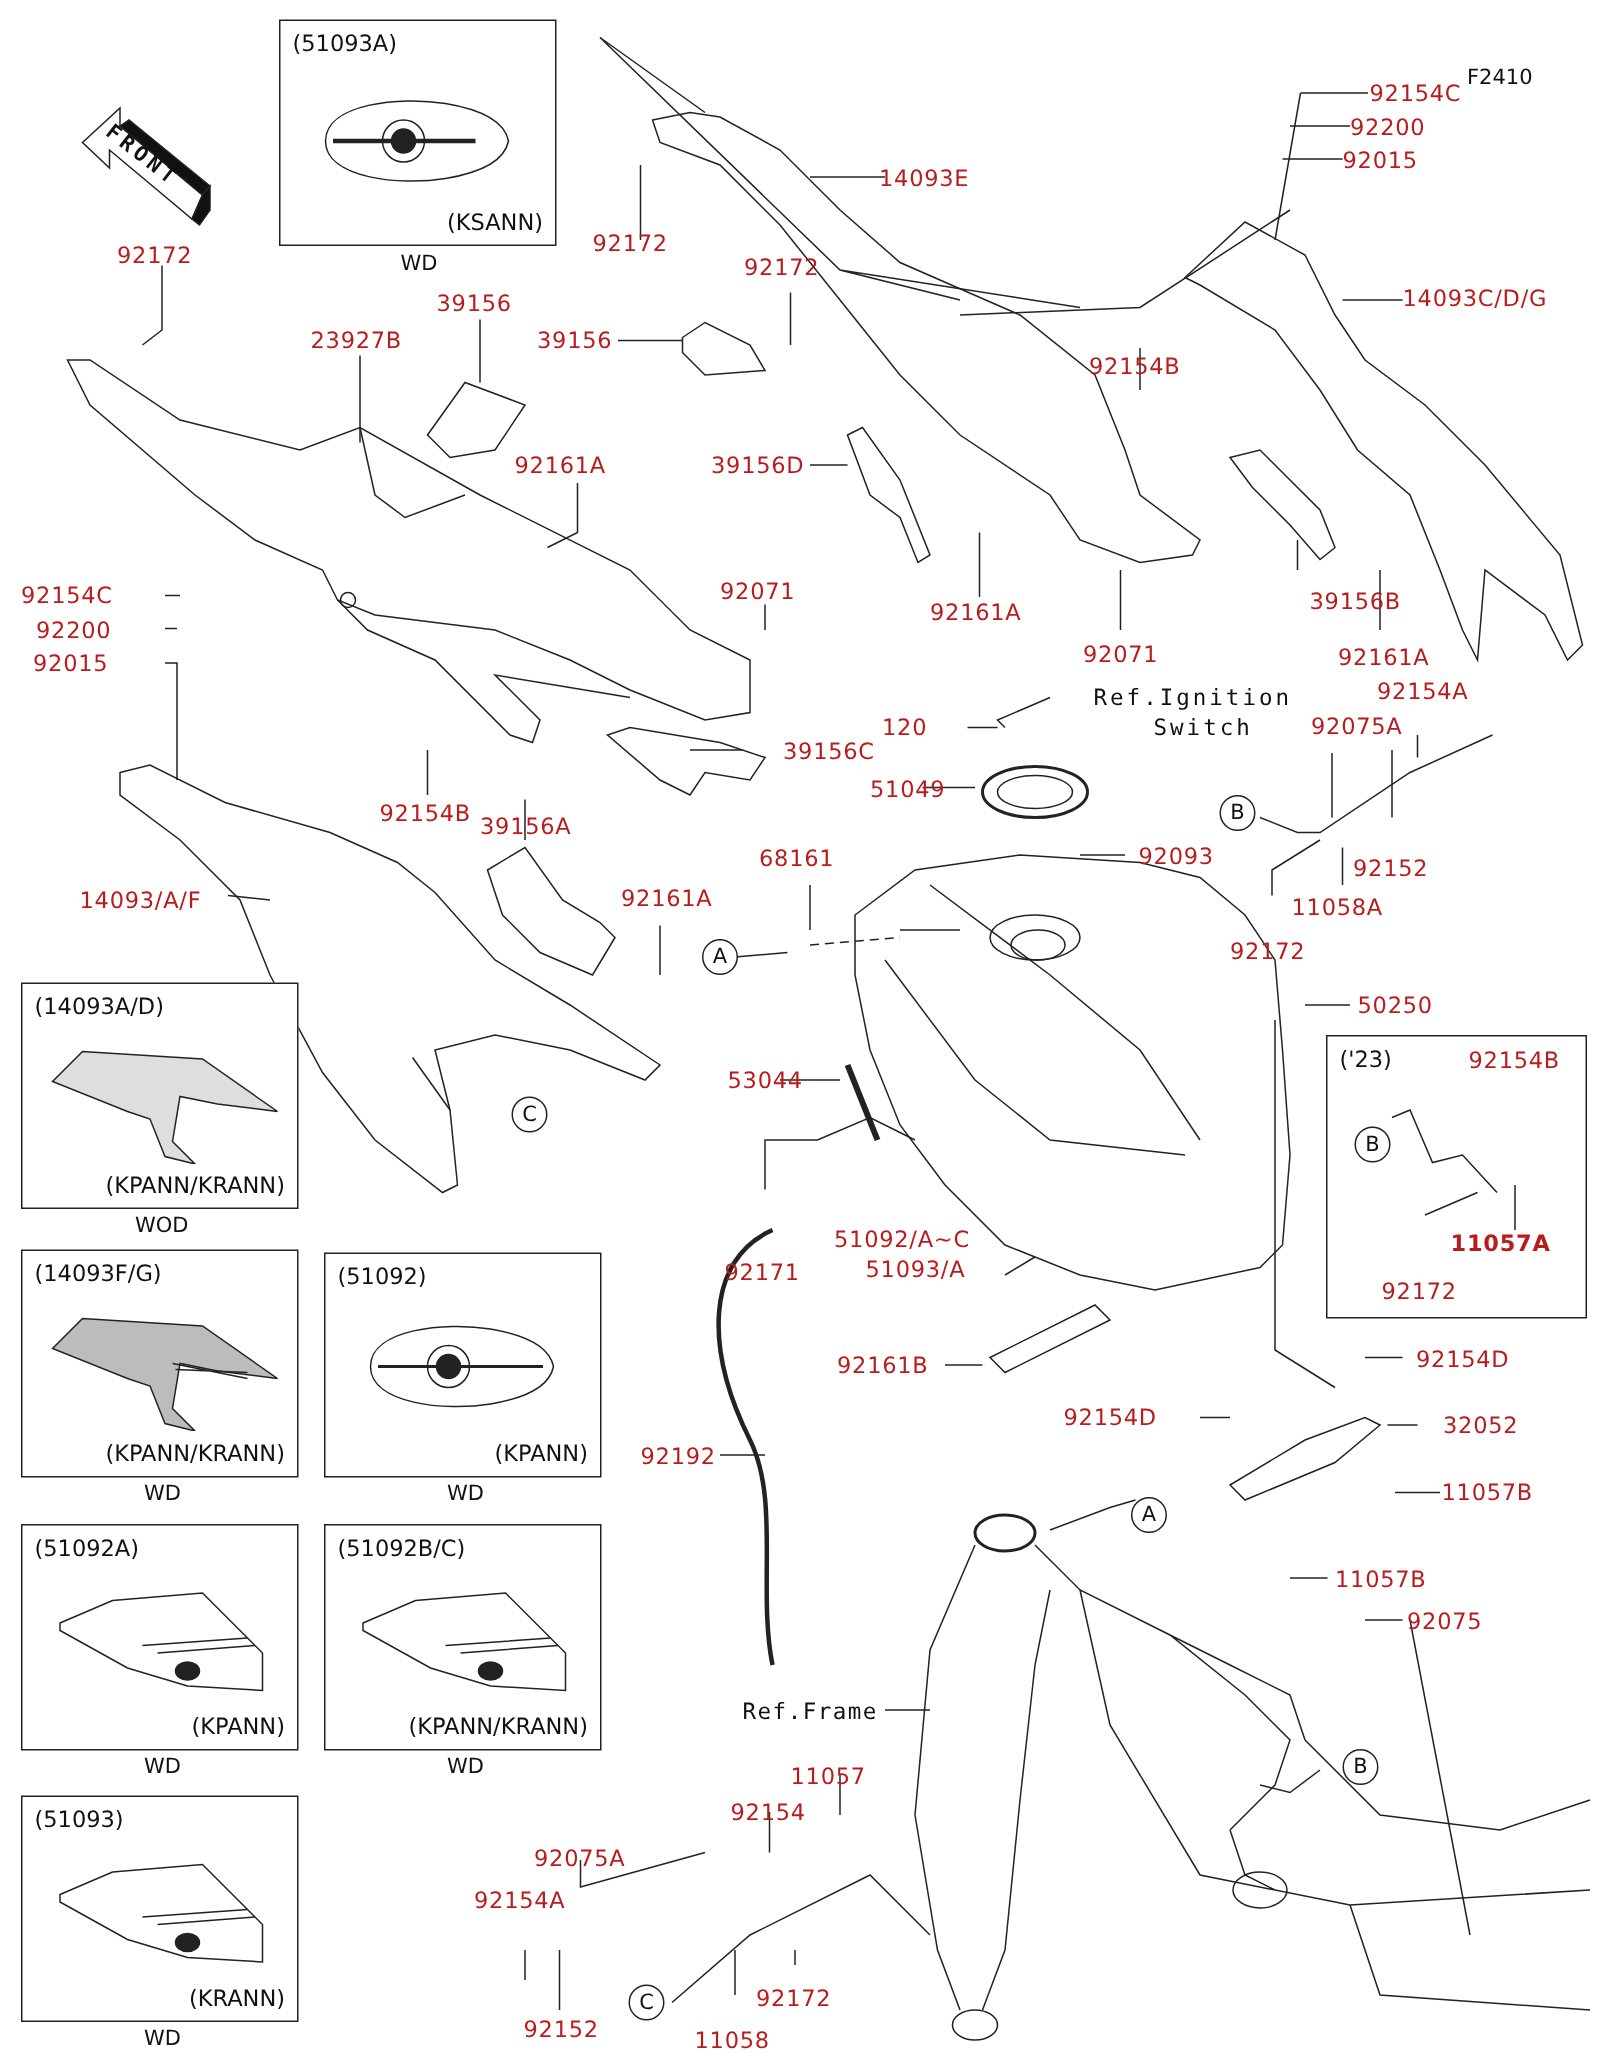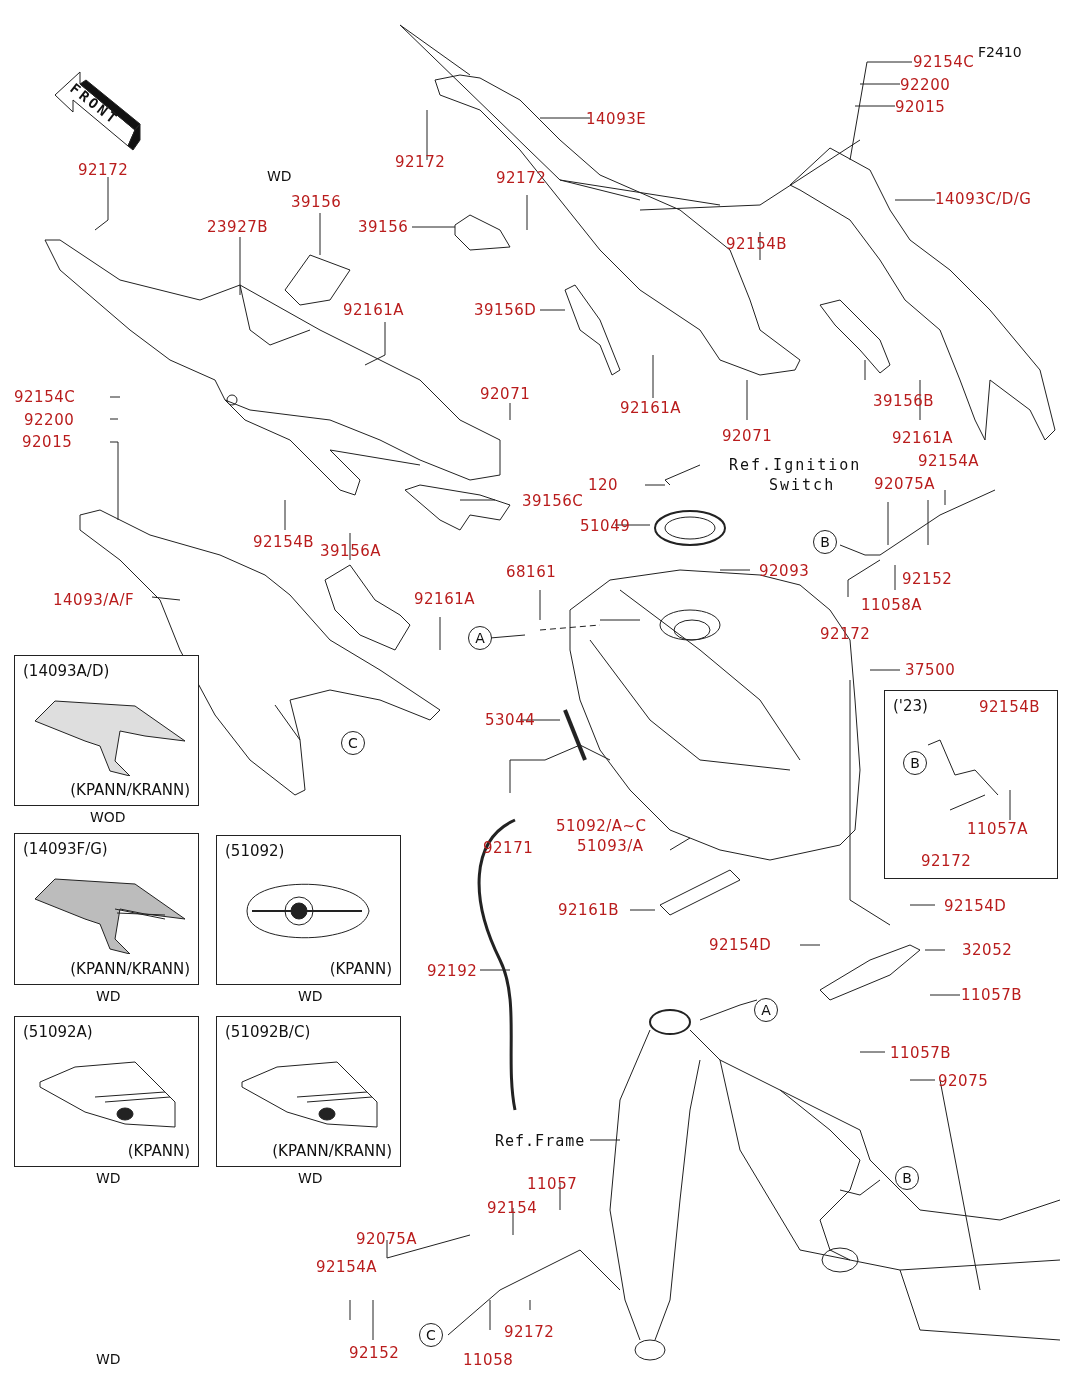--- a/index.html
+++ b/index.html
@@ -135,20 +135,30 @@
     <path d="M880,1180 L860,1195 L840,1190"></path>
     <path d="M940,1080 L980,1290"></path>
 
     <path d="M928,745 L940,740 L955,775 L975,770 L998,795 M950,810 L985,795 M1010,790 L1010,820"></path>
   </svg>
 
   <div class="ref" style="left:66px;top:96px;transform:rotate(38deg);font-weight:bold;letter-spacing:3px;font-size:14px;">FRONT</div>
 
   <div class="code" style="left:978px;top:44px;">F2410</div>
 
+  <div class="box" style="left:186px;top:13px;width:183px;height:149px;">
+    <span class="t">(51093A)</span>
+    <svg style="position:absolute;left:20px;top:45px;width:140px;height:70px;" viewBox="0 0 140 70" fill="none" stroke="#222">
+      <path d="M10,35 C10,10 60,5 90,10 C120,15 130,25 132,35 C130,45 120,55 90,60 C60,65 10,60 10,35 Z"></path>
+      <circle cx="62" cy="35" r="14"></circle>
+        <circle cx="62" cy="35" r="8" fill="#222"></circle>
+      <path d="M15,35 L110,35" stroke-width="3"></path>
+    </svg>
+    <span class="v">(KSANN)</span>
+  </div>
   <div class="cap" style="left:267px;top:168px;">WD</div>
 
   <div class="box" style="left:14px;top:655px;width:183px;height:149px;">
     <span class="t">(14093A/D)</span>
     <svg style="position:absolute;left:10px;top:35px;width:165px;height:85px;" viewBox="0 0 165 85" fill="none" stroke="#222">
       <path d="M10,30 L30,10 L110,15 L160,50 L120,45 L95,40 L90,70 L105,85 L85,80 L75,55 L60,50 L10,30 Z" fill="#222" fill-opacity="0.15"></path>
     </svg>
     <span class="v">(KPANN/KRANN)</span>
   </div>
   <div class="cap" style="left:90px;top:809px;">WOD</div>
@@ -190,26 +200,35 @@
     <span class="t">(51092B/C)</span>
     <svg style="position:absolute;left:20px;top:35px;width:150px;height:80px;" viewBox="0 0 150 80" fill="none" stroke="#222">
       <path d="M5,30 L40,15 L100,10 L140,50 L140,75 L90,72 L50,60 L5,35 Z"></path>
       <ellipse cx="90" cy="62" rx="8" ry="6" fill="#222"></ellipse>
       <path d="M60,45 L130,40 M70,50 L135,45"></path>
     </svg>
     <span class="v">(KPANN/KRANN)</span>
   </div>
   <div class="cap" style="left:298px;top:1170px;">WD</div>
 
+  <div class="box" style="left:14px;top:1197px;width:183px;height:149px;">
+    <span class="t">(51093)</span>
+    <svg style="position:absolute;left:20px;top:35px;width:150px;height:80px;" viewBox="0 0 150 80" fill="none" stroke="#222">
+      <path d="M5,30 L40,15 L100,10 L140,50 L140,75 L90,72 L50,60 L5,35 Z"></path>
+      <ellipse cx="90" cy="62" rx="8" ry="6" fill="#222"></ellipse>
+      <path d="M60,45 L130,40 M70,50 L135,45"></path>
+    </svg>
+    <span class="v">(KRANN)</span>
+  </div>
   <div class="cap" style="left:96px;top:1351px;">WD</div>
 
   <div class="box" style="left:884px;top:690px;width:172px;height:187px;background:transparent;">
     <span class="t">('23)</span>
     <span class="lbl" style="left:94px;top:8px;">92154B</span>
-    <span class="lbl" style="left:82px;top:130px;">11057A</span>
+    <span class="lbl" style="left:82px;top:130px;font-weight:bold;">11057A</span>
     <span class="lbl" style="left:36px;top:162px;">92172</span>
     <span class="circ" style="left:18px;top:60px;">B</span>
   </div>
 
   <span class="circ" style="left:468px;top:626px;">A</span>
   <span class="circ" style="left:754px;top:998px;">A</span>
   <span class="circ" style="left:813px;top:530px;">B</span>
   <span class="circ" style="left:895px;top:1166px;">B</span>
   <span class="circ" style="left:341px;top:731px;">C</span>
   <span class="circ" style="left:419px;top:1323px;">C</span>
@@ -247,21 +266,21 @@
   <span class="lbl" style="left:561px;top:518px;margin-left:19px;">51049</span>
   <span class="lbl" style="left:522px;top:493px;">39156C</span>
   <span class="lbl" style="left:253px;top:534px;">92154B</span>
   <span class="lbl" style="left:320px;top:511px;margin-top:32px;">39156A</span>
   <span class="lbl" style="left:759px;top:563px;">92093</span>
   <span class="lbl" style="left:902px;top:571px;">92152</span>
   <span class="lbl" style="left:861px;top:597px;">11058A</span>
   <span class="lbl" style="left:820px;top:626px;">92172</span>
   <span class="lbl" style="left:506px;top:564px;">68161</span>
   <span class="lbl" style="left:53px;top:592px;">14093/A/F</span>
-  <span class="lbl" style="left:905px;top:662px;">37500</span>
+  <span class="lbl" style="left:905px;top:662px;">50250</span>
   <span class="lbl" style="left:485px;top:712px;">53044</span>
   <span class="lbl" style="left:483px;top:840px;">92171</span>
   <span class="lbl" style="left:556px;top:818px;">51092/A~C</span>
   <span class="lbl" style="left:577px;top:838px;">51093/A</span>
   <span class="lbl" style="left:558px;top:902px;">92161B</span>
   <span class="lbl" style="left:944px;top:898px;">92154D</span>
   <span class="lbl" style="left:709px;top:937px;">92154D</span>
   <span class="lbl" style="left:962px;top:942px;">32052</span>
   <span class="lbl" style="left:427px;top:963px;">92192</span>
   <span class="lbl" style="left:961px;top:987px;">11057B</span>

